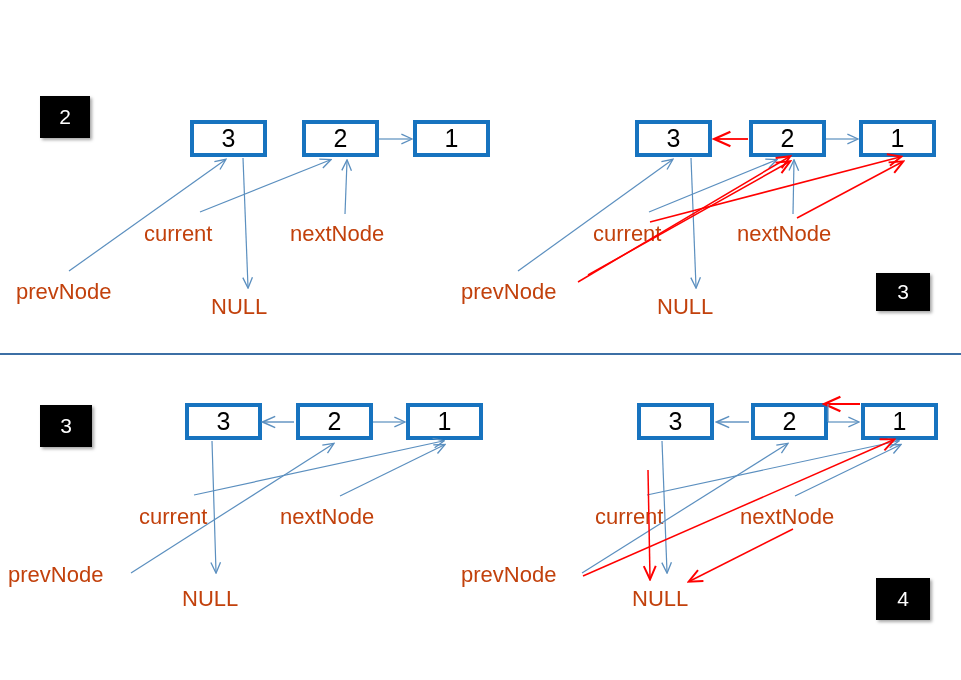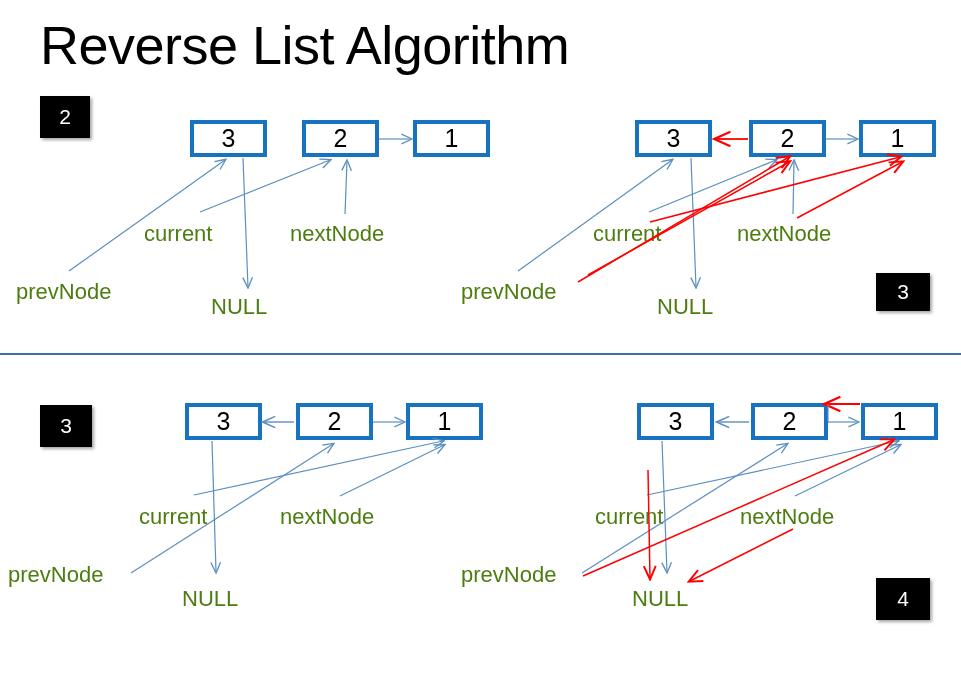--- a/index.html
+++ b/index.html
@@ -44,21 +44,21 @@
     display: flex;
     align-items: center;
     justify-content: center;
     font-size: 25px;
     color: #000000;
     font-family: "Liberation Sans", sans-serif;
   }
   .lbl {
     position: absolute;
     font-size: 22px;
-    color: #4d7c0f;
+    color: #c2410c;
     white-space: nowrap;
     font-family: "Liberation Sans", sans-serif;
   }
   .lbl.spell {
     text-decoration-color: #ff0000;
     text-decoration-style: wavy;
     text-decoration-thickness: 1px;
     text-underline-offset: 3px;
   }
   .divider {
@@ -76,21 +76,20 @@
     width: 961px;
     height: 680px;
     pointer-events: none;
   }
 </style>
 </head>
 <body>
 
 <div id="slide">
 
-  <div id="title">Reverse List Algorithm</div>
 
   <div class="divider"></div>
 
   <div class="badge" style="left:40px; top:96px; width:50px; height:42px;">2</div>
 
   <div class="node" style="left:190px; top:120px; width:77px; height:37px;">3</div>
   <div class="node" style="left:302px; top:120px; width:77px; height:37px;">2</div>
   <div class="node" style="left:413px; top:120px; width:77px; height:37px;">1</div>
 
   <div class="lbl spell" style="left:16px; top:279px;">prevNode</div>

